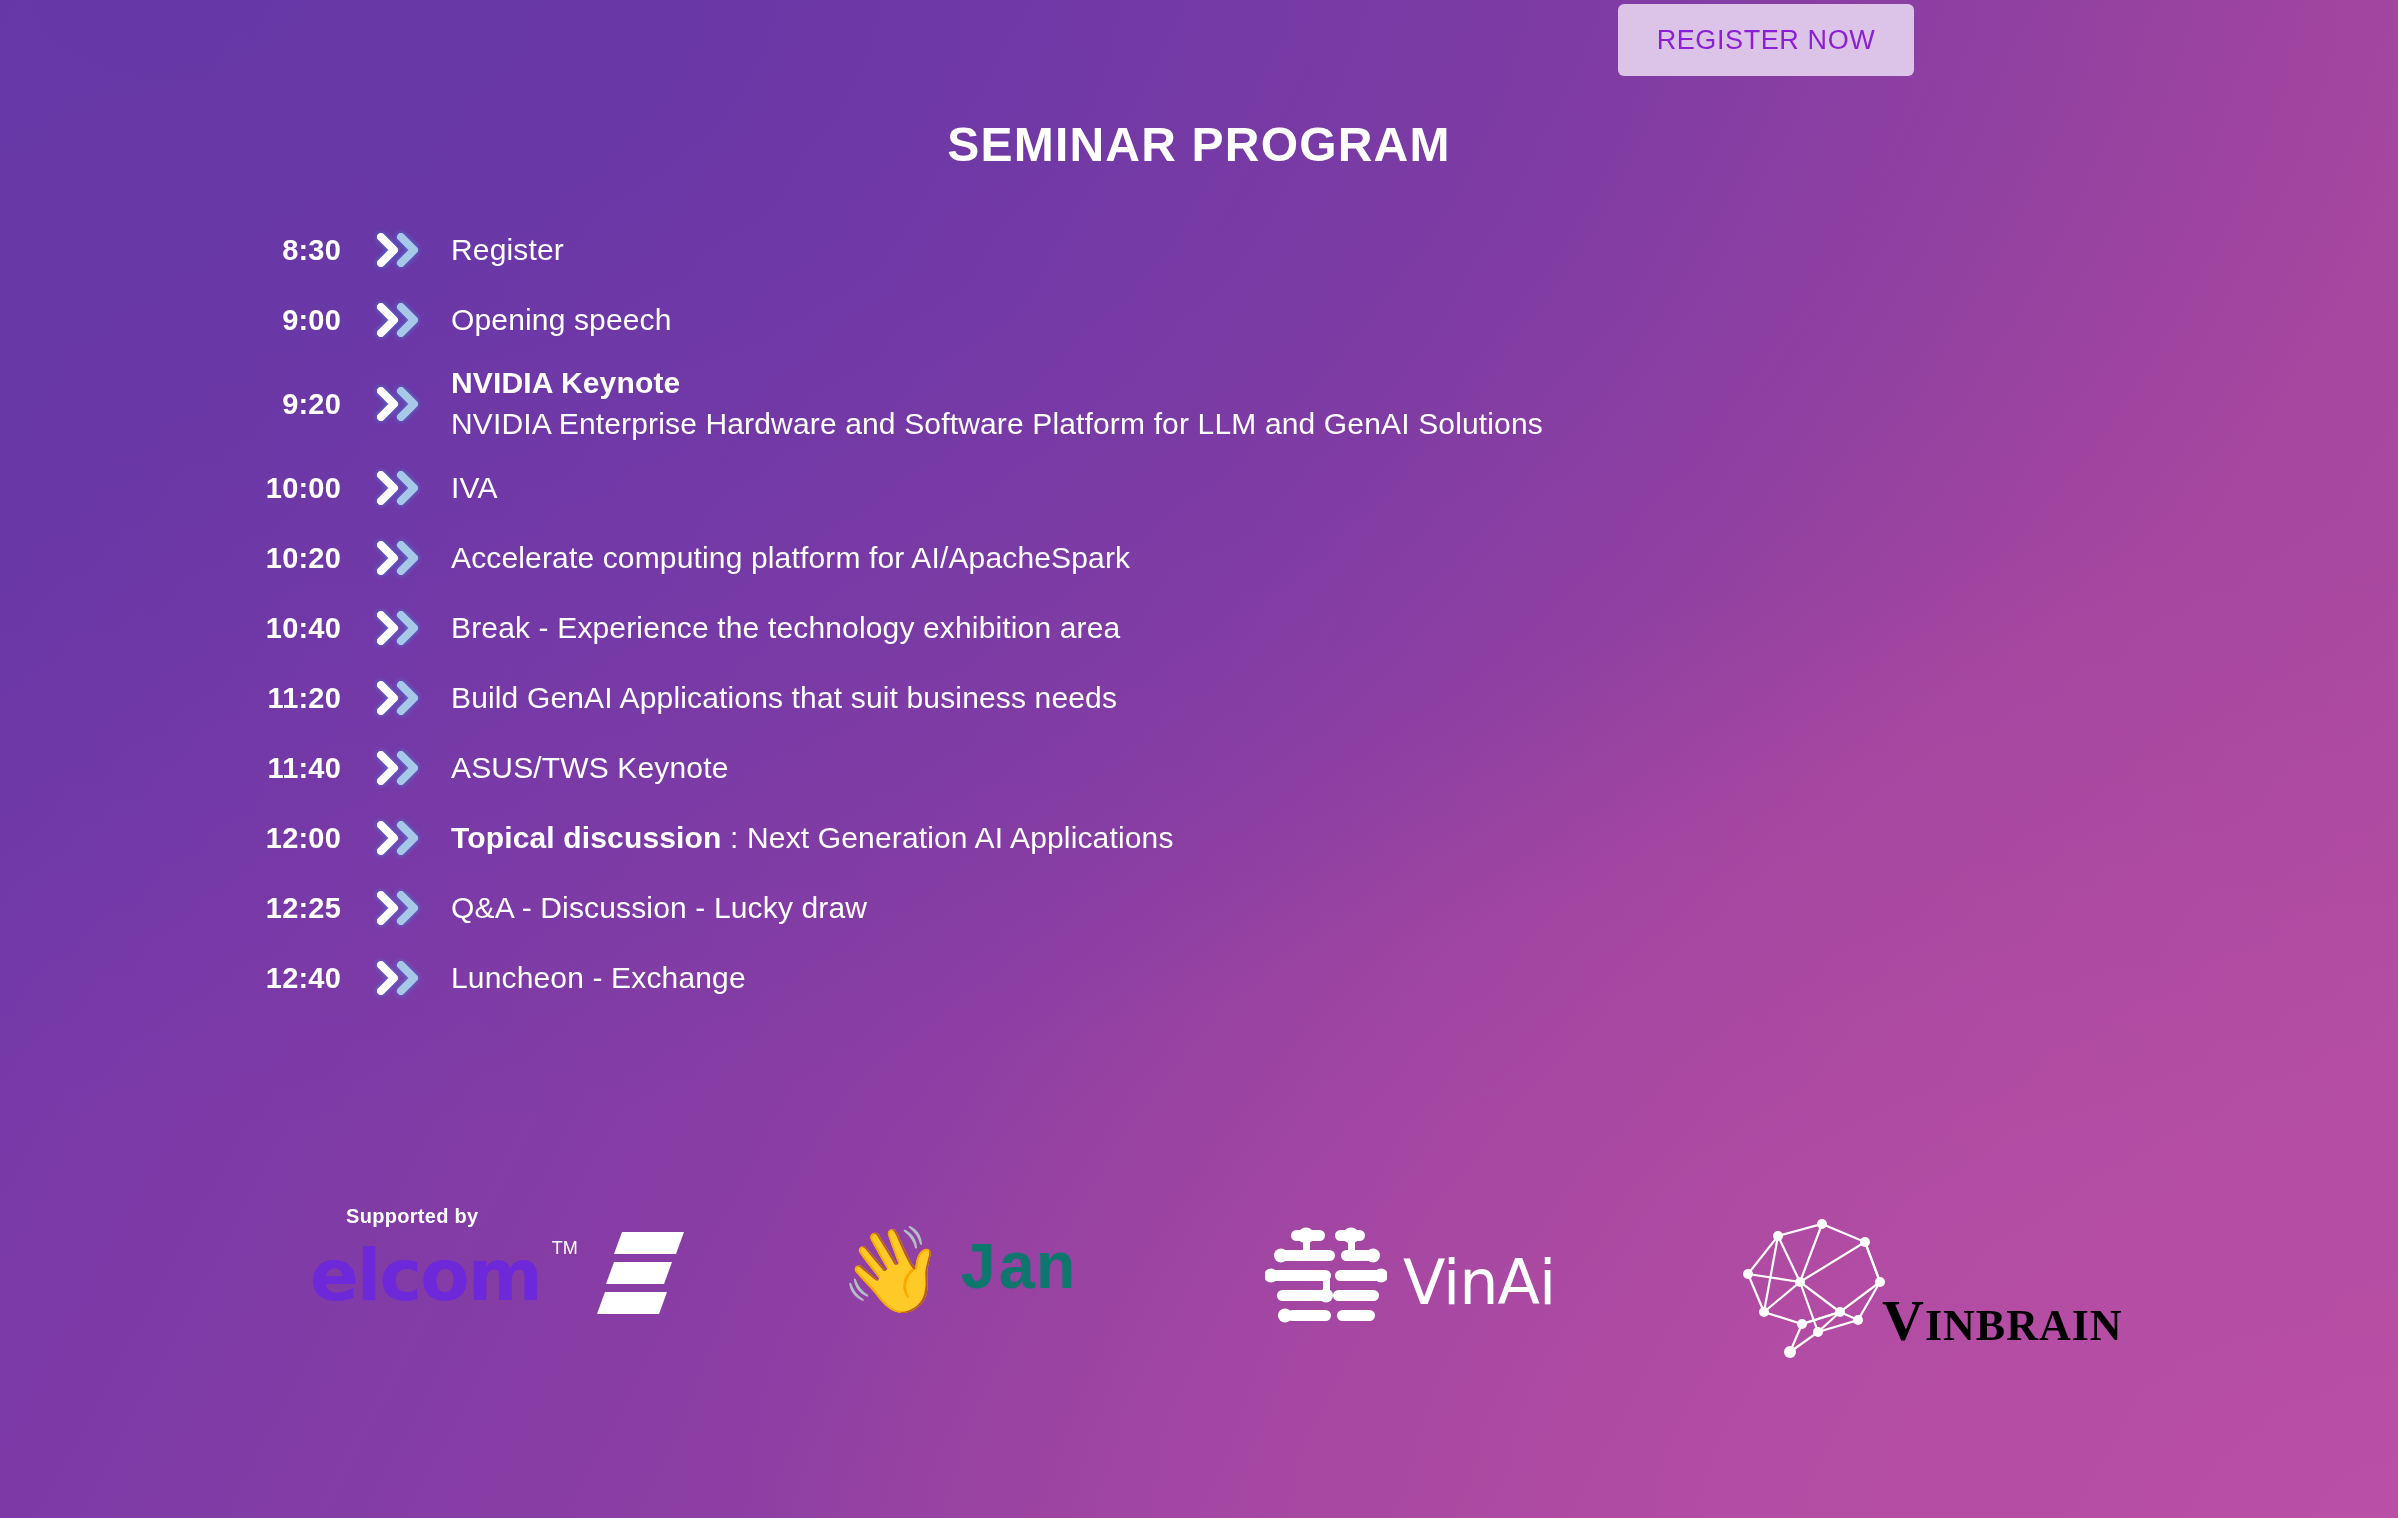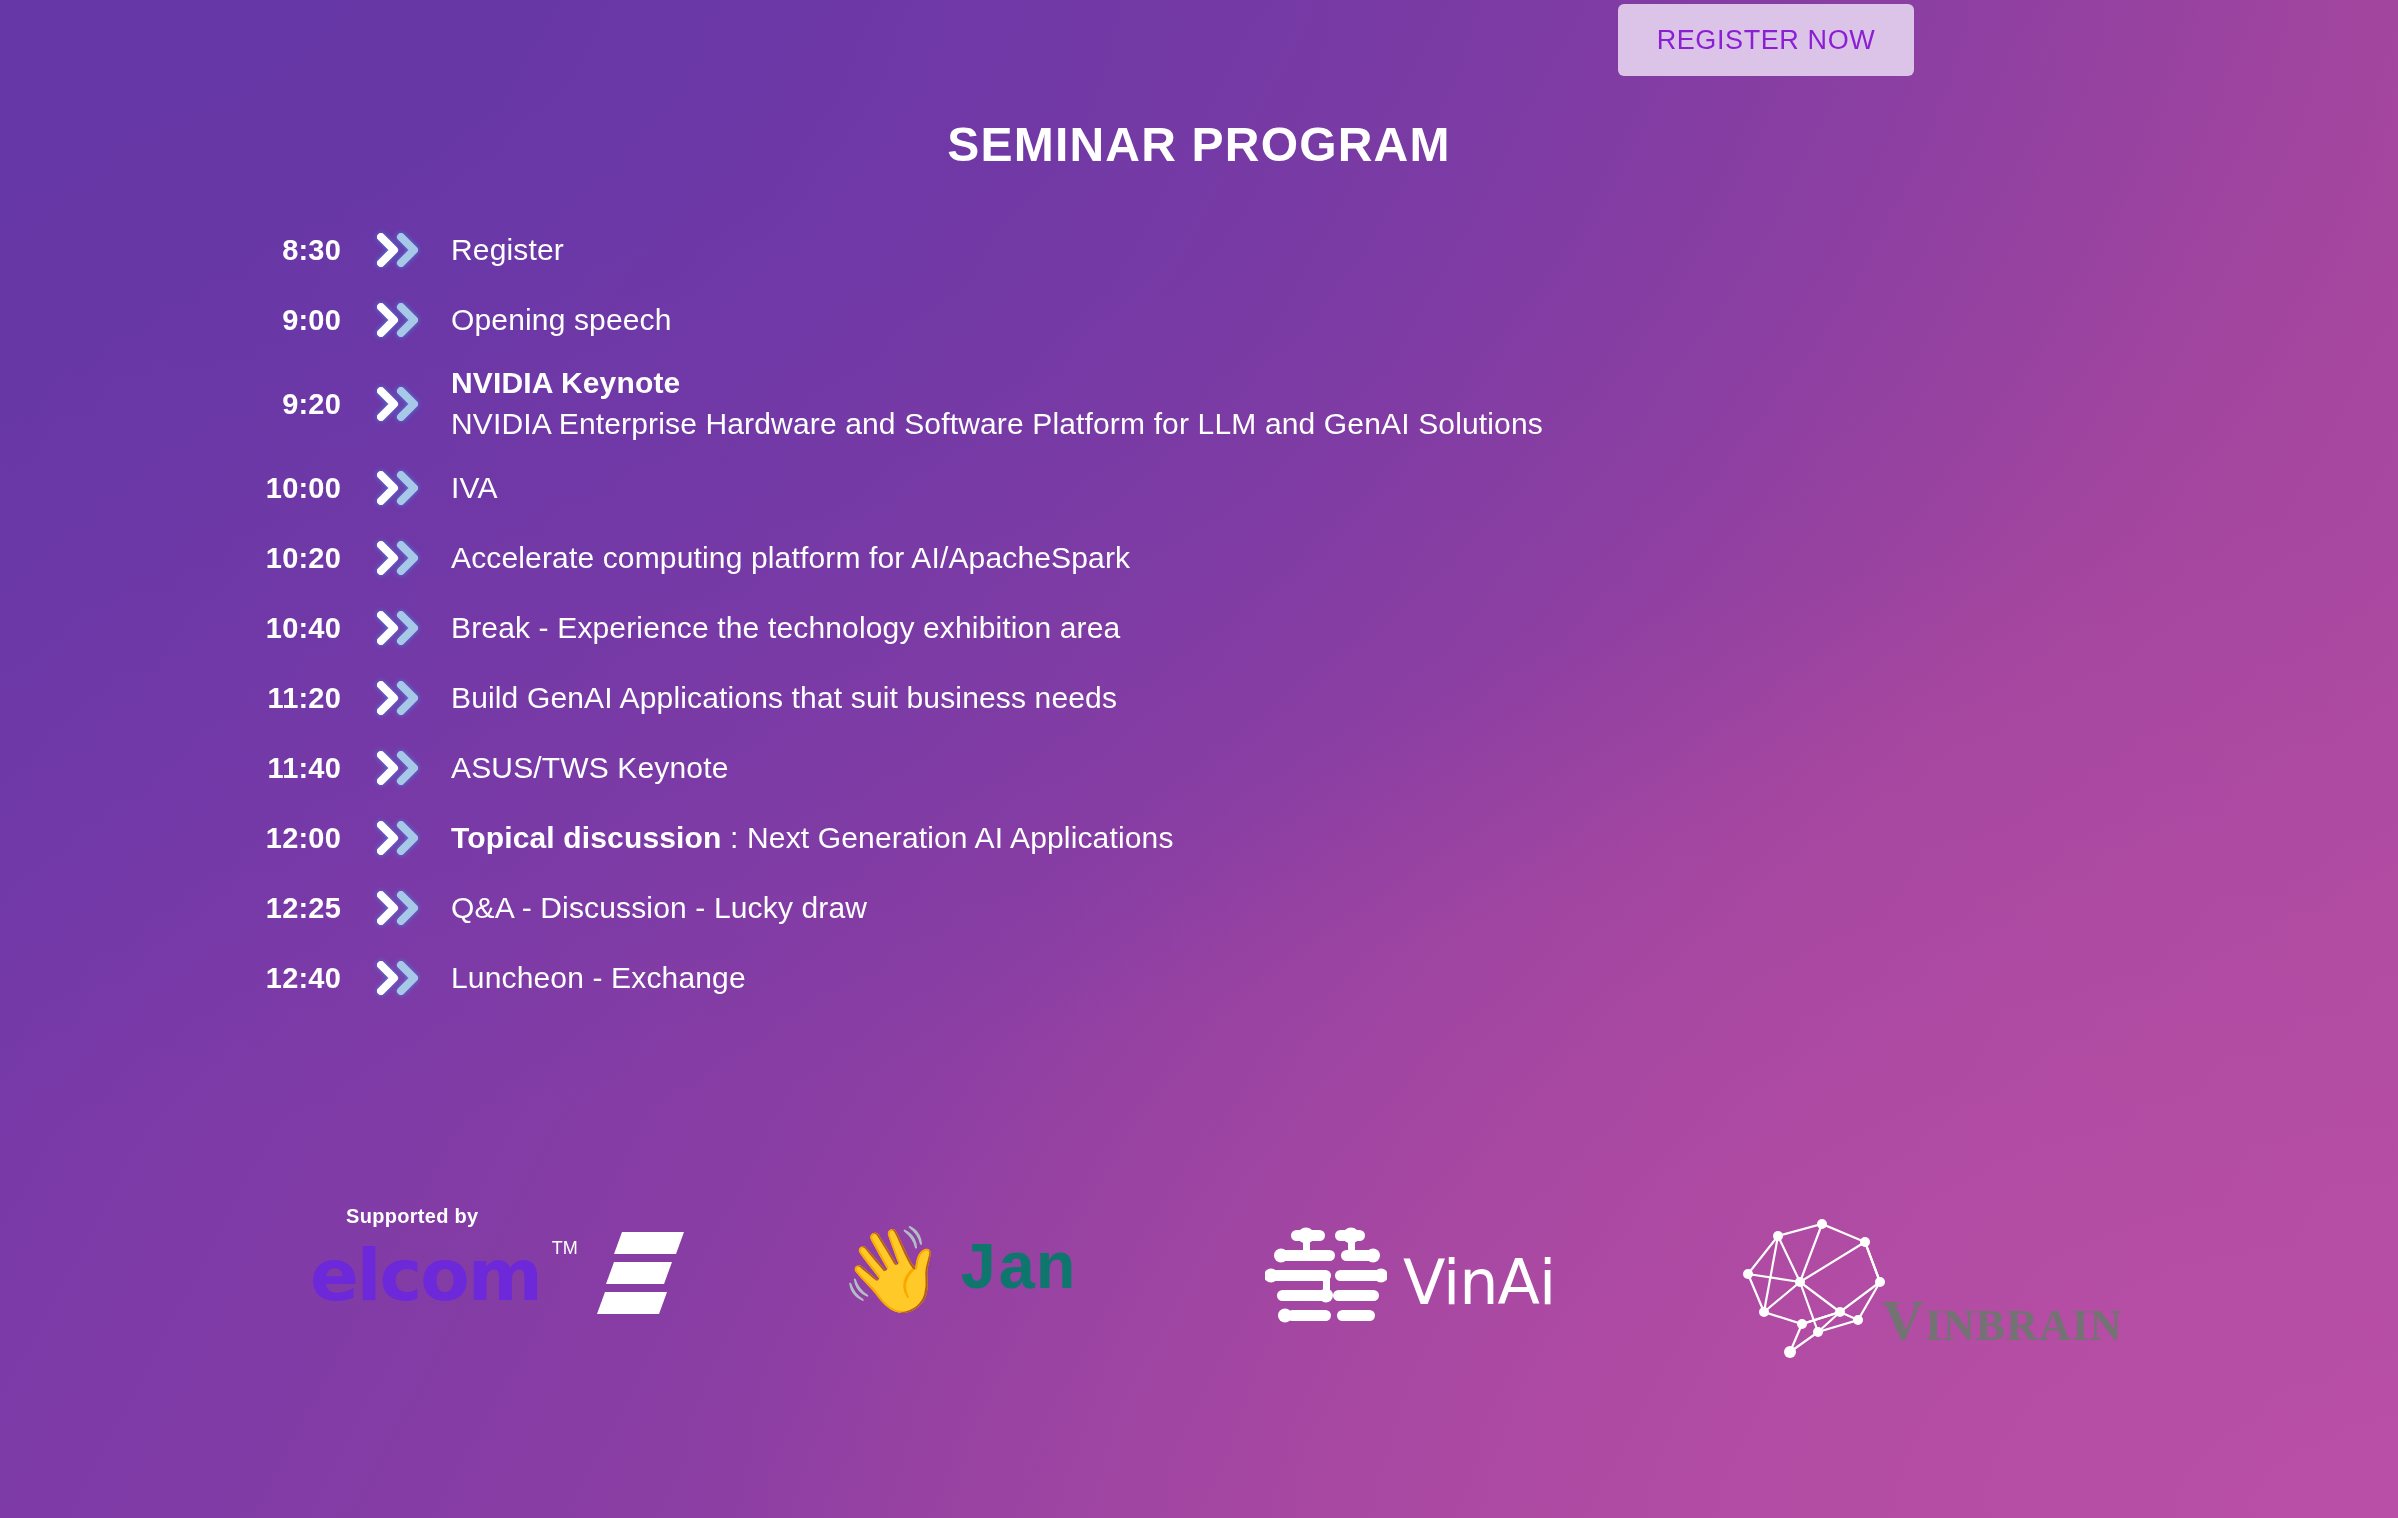--- a/index.html
+++ b/index.html
@@ -150,21 +150,21 @@
     font-size:62px;
     font-weight:400;
     margin-left:16px;
     letter-spacing:-1px;
     font-family:"DejaVu Sans", sans-serif;
   }
 
   
   #logo-vinbrain { left:1430px; top:-6px; }
   #logo-vinbrain .wm {
-    color:#737373;
+    color:#000000;
     font-size:44px;
     font-weight:bold;
     letter-spacing:1px;
     margin-left:-18px;
     align-self:flex-end;
     margin-bottom:10px;
     font-family:"Liberation Serif", serif;
   }
   #logo-vinbrain .wm .cap { font-size:58px; }
 </style>

